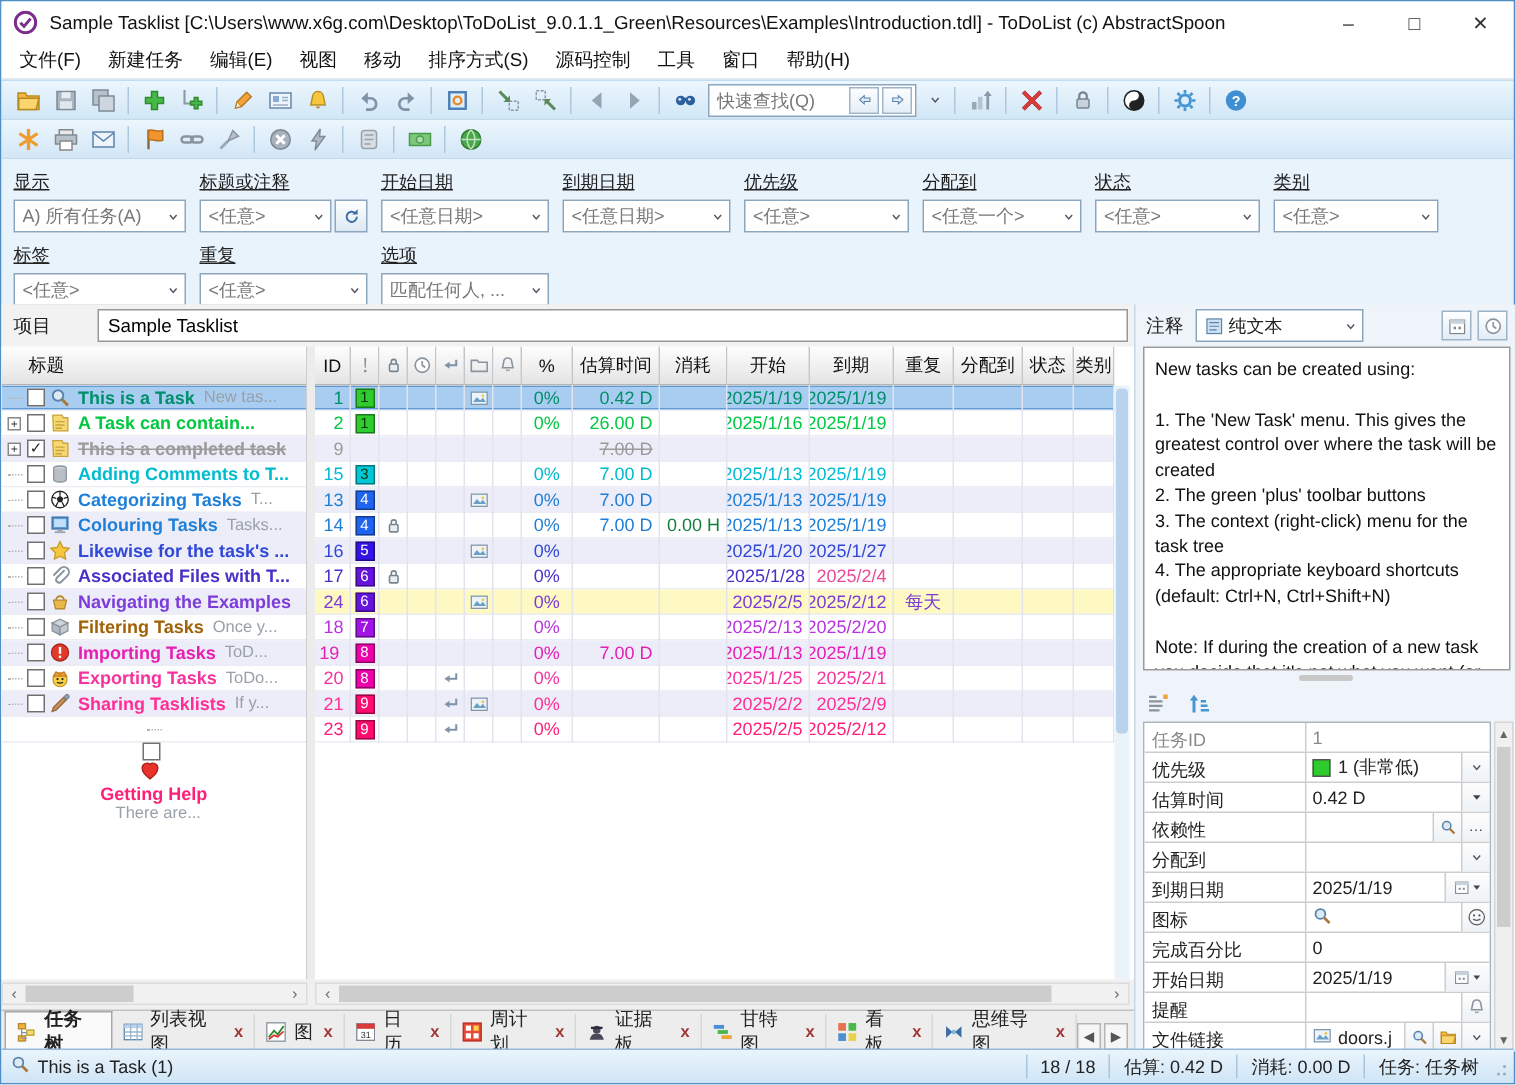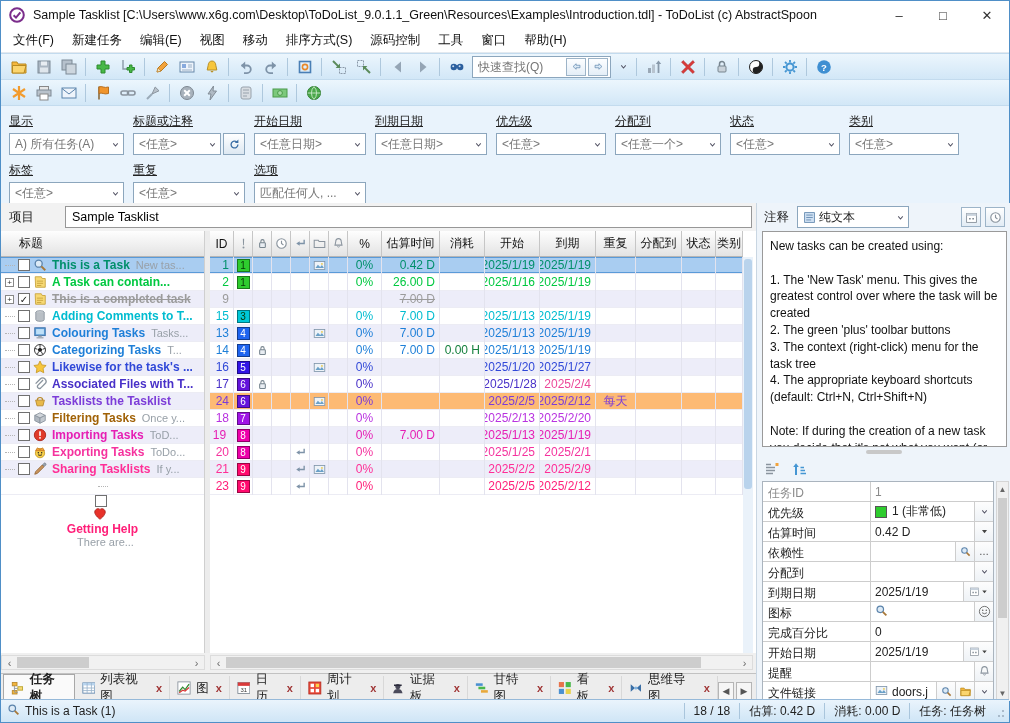--- a/index.html
+++ b/index.html
@@ -559,47 +559,47 @@
             <div class="gutter">
               <div class="dotline"></div>
             </div>
             <div class="cbox"></div>
             <span class="ricon"><svg class="i14" viewBox="0 0 16 16">
                 <ellipse cx="8" cy="3.8" rx="4.8" ry="1.9" fill="#cdd2d7" stroke="#8a949e"></ellipse>
                 <path d="M3.2 3.8v8.4c0 1 2.1 1.9 4.8 1.9s4.8-.9 4.8-1.9V3.8" fill="#b9bfc5" stroke="#8a949e"></path>
               </svg></span>
             <span class="ttl" style="color: rgb(0, 188, 208);">Adding Comments to T...</span>
           </div>
+          <div class="trow" style="background: rgb(255, 255, 255); border-bottom: 1px solid rgb(236, 236, 244);">
+            <div class="gutter">
+              <div class="dotline"></div>
+            </div>
+            <div class="cbox"></div>
+            <span class="ricon"><svg class="i14" viewBox="0 0 16 16">
+                <circle cx="8" cy="8" r="6.3" fill="#fff" stroke="#222"></circle>
+                <path d="M8 5.2l2.6 1.9-1 3H6.4l-1-3z" fill="#222"></path>
+                <path d="M8 1.7v3.5M2 6.2l3 .9M14 6.2l-3 .9M4.8 13.2l1.6-3.1M11.2 13.2L9.6 10.1" stroke="#222"></path>
+              </svg></span>
+            <span class="ttl" style="color: rgb(30, 127, 216);">Categorizing Tasks</span>
+            <span class="note">T...</span>
+          </div>
           <div class="trow" style="background: rgb(237, 237, 249); border-bottom: 1px solid rgb(236, 236, 244);">
             <div class="gutter">
               <div class="dotline"></div>
             </div>
             <div class="cbox"></div>
             <span class="ricon"><svg class="i14" viewBox="0 0 16 16">
                 <rect x="2" y="2" width="12" height="9" fill="#5b9bd5" stroke="#3a6ea5"></rect>
                 <rect x="3.5" y="3.5" width="9" height="6" fill="#bfe0f8"></rect>
                 <rect x="6" y="11" width="4" height="1.8" fill="#9aa4ae"></rect>
                 <rect x="4" y="12.8" width="8" height="1.4" fill="#9aa4ae"></rect>
               </svg></span>
             <span class="ttl" style="color: rgb(30, 127, 216);">Colouring Tasks</span>
             <span class="note">Tasks...</span>
           </div>
-          <div class="trow" style="background: rgb(255, 255, 255); border-bottom: 1px solid rgb(236, 236, 244);">
-            <div class="gutter">
-              <div class="dotline"></div>
-            </div>
-            <div class="cbox"></div>
-            <span class="ricon"><svg class="i14" viewBox="0 0 16 16">
-                <circle cx="8" cy="8" r="6.3" fill="#fff" stroke="#222"></circle>
-                <path d="M8 5.2l2.6 1.9-1 3H6.4l-1-3z" fill="#222"></path>
-                <path d="M8 1.7v3.5M2 6.2l3 .9M14 6.2l-3 .9M4.8 13.2l1.6-3.1M11.2 13.2L9.6 10.1" stroke="#222"></path>
-              </svg></span>
-            <span class="ttl" style="color: rgb(30, 127, 216);">Categorizing Tasks</span>
-            <span class="note">T...</span>
-          </div>
           <div class="trow" style="background: rgb(237, 237, 249); border-bottom: 1px solid rgb(236, 236, 244);">
             <div class="gutter">
               <div class="dotline"></div>
             </div>
             <div class="cbox"></div>
             <span class="ricon"><svg class="i14" viewBox="0 0 16 16">
                 <path d="M8 1.2l2.1 4.4 4.9.7-3.5 3.4.8 4.9L8 12.3l-4.3 2.3.8-4.9L1 6.3l4.9-.7z" fill="#f7c63c" stroke="#c89a28"></path>
               </svg></span>
             <span class="ttl" style="color: rgb(48, 72, 216);">Likewise for the task's ...</span>
           </div>
@@ -615,21 +615,21 @@
           </div>
           <div class="trow" style="background: rgb(237, 237, 249); border-bottom: 1px solid rgb(236, 236, 244);">
             <div class="gutter">
               <div class="dotline"></div>
             </div>
             <div class="cbox"></div>
             <span class="ricon"><svg class="i14" viewBox="0 0 16 16">
                 <path d="M3 7h10l-1.6 6.5H4.6z" fill="#e8b94a" stroke="#b8892a"></path>
                 <path d="M5 7a3 3 0 0 1 6 0" fill="none" stroke="#b8892a" stroke-width="1.4"></path>
               </svg></span>
-            <span class="ttl" style="color: rgb(124, 60, 216);">Tasklists the Tasklist</span>
+            <span class="ttl" style="color: rgb(124, 60, 216);">Navigating the Examples</span>
           </div>
           <div class="trow" style="background: rgb(255, 255, 255); border-bottom: 1px solid rgb(236, 236, 244);">
             <div class="gutter">
               <div class="dotline"></div>
             </div>
             <div class="cbox"></div>
             <span class="ricon"><svg class="i14" viewBox="0 0 16 16">
                 <path d="M2 5l6-3 6 3-6 3z" fill="#d0d5da" stroke="#8a949e"></path>
                 <path d="M2 5v6l6 3V8z" fill="#b0b8c0" stroke="#8a949e"></path>
                 <path d="M14 5v6l-6 3V8z" fill="#c4cad0" stroke="#8a949e"></path>
@@ -989,21 +989,21 @@
               <span style="color: rgb(72, 48, 200);">2025/1/28</span>
             </div>
             <div class="tcell" style="width: 56px; justify-content: flex-end; padding-right: 4px;">
               <span style="color: #ec4899;">2025/2/4</span>
             </div>
             <div class="tcell" style="width: 40px;"></div>
             <div class="tcell" style="width: 46px;"></div>
             <div class="tcell" style="width: 34px;"></div>
             <div class="tcell" style="width: 27px;"></div>
           </div>
-          <div class="trow" style="background: #fdba74; border-bottom: 1px solid rgb(236, 236, 244);">
+          <div class="trow" style="background: #fef9c3; border-bottom: 1px solid rgb(236, 236, 244);">
             <div class="tcell" style="width: 24px; justify-content: flex-end; padding-right: 4px;">
               <span style="color: rgb(124, 60, 216);">24</span>
             </div>
             <div class="tcell" style="width: 19px;">
               <span class="pribox" style="background: rgb(100, 20, 220); color: rgb(255, 255, 255);">6</span>
             </div>
             <div class="tcell" style="width: 19px;"></div>
             <div class="tcell" style="width: 19px;"></div>
             <div class="tcell" style="width: 19px;"></div>
             <div class="tcell" style="width: 19px;">

